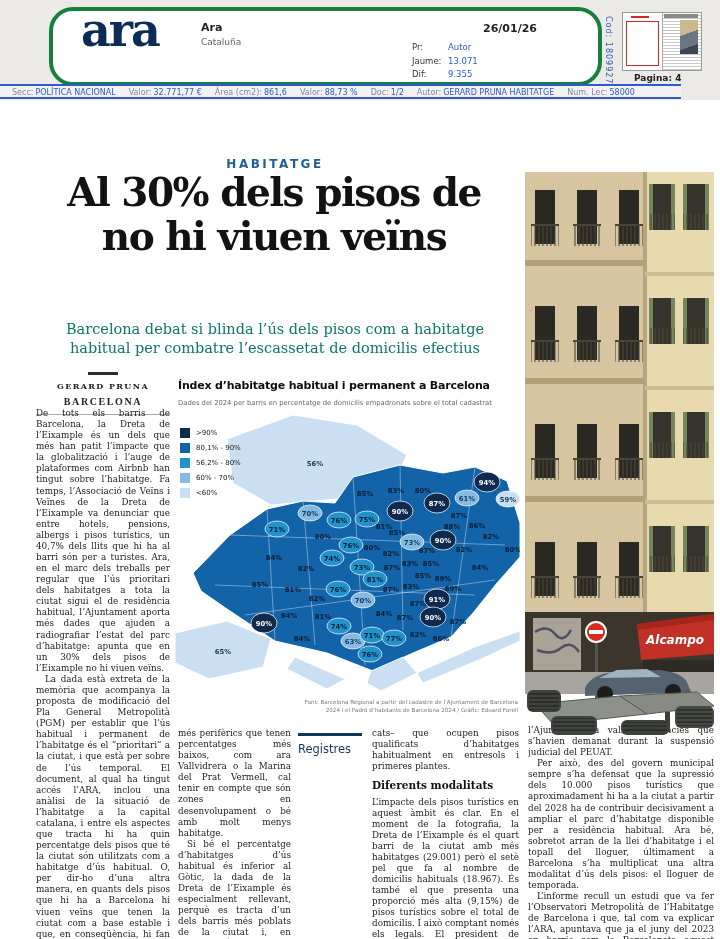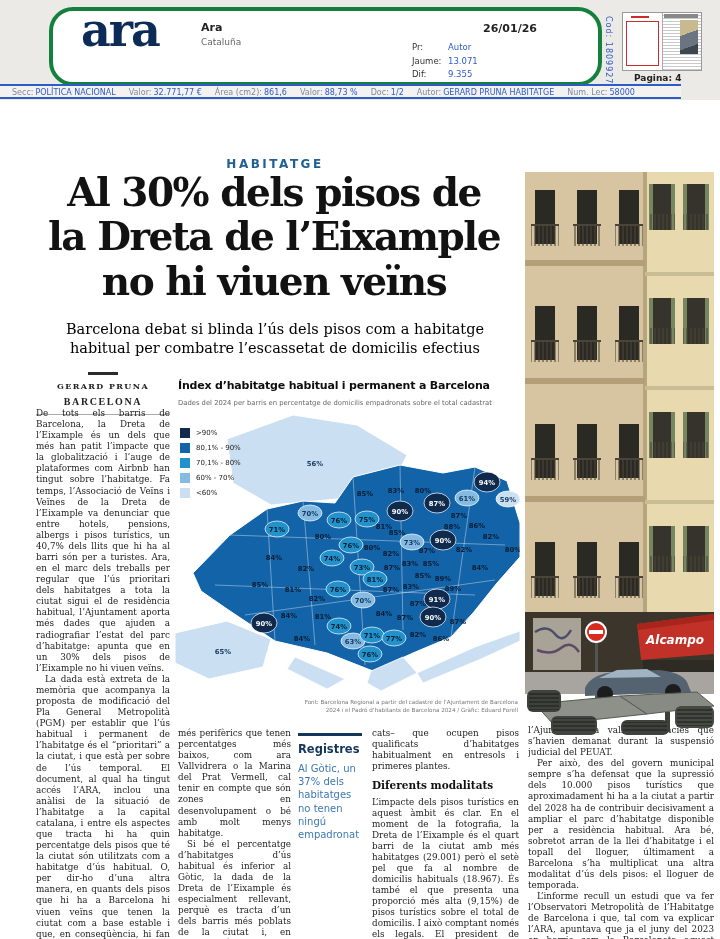--- a/index.html
+++ b/index.html
@@ -33,21 +33,21 @@
            display:flex;align-items:flex-end;padding:0 12px;gap:13px;font-size:8px;white-space:nowrap;}
   .m-label{color:#7d8aa0;}
   .m-value{color:#2d5bc8;margin-left:2px;}
   .kicker{position:absolute;left:40px;top:157px;width:470px;text-align:center;
           font-size:12px;font-weight:bold;letter-spacing:2.5px;color:#1f5f93;}
   .headline{position:absolute;left:28px;top:170px;width:492px;text-align:center;
             font-family:"DejaVu Serif","Liberation Serif",serif;font-weight:bold;
             font-size:39px;line-height:1.14;color:#121212;letter-spacing:-1.5px;}
   .subhead{position:absolute;left:55px;top:320px;width:440px;text-align:center;
            font-family:"DejaVu Serif","Liberation Serif",serif;font-size:14.5px;
-           line-height:1.32;color:#000000;}
+           line-height:1.32;color:#0f766e;}
   .byline{position:absolute;left:36px;top:372px;width:134px;text-align:center;}
   .byline .bar{width:30px;height:3px;background:#2b2b2b;margin:0 auto;}
   .byline .nm{margin-top:6px;font-family:"DejaVu Serif","Liberation Serif",serif;
               font-size:8px;font-weight:bold;letter-spacing:1.4px;color:#222;}
   .byline .pl{margin-top:5px;font-family:Liberation Serif, serif;
               font-size:10px;font-weight:bold;letter-spacing:1.6px;color:#222;}
   .byline .rule{height:1px;background:#aaa;margin-top:7px;}
   .bodycol{position:absolute;overflow:hidden;text-align:justify;
            font-family:"DejaVu Serif","Liberation Serif",serif;
            font-size:8.8px;line-height:1.26;color:#1c1c1c;}
@@ -64,21 +64,21 @@
   .msub{position:absolute;left:178px;top:399px;width:342px;font-size:6.8px;color:#666;}
   .legend{position:absolute;left:180px;top:428px;}
   .leg-row{display:flex;align-items:center;margin-bottom:5px;}
   .leg-sw{width:10px;height:10px;margin-right:6px;}
   .leg-lb{font-size:7px;color:#222;}
   .mapsvg{position:absolute;left:175px;top:395px;}
   .msource{position:absolute;left:290px;top:699px;width:228px;text-align:right;
            font-size:5.6px;line-height:1.4;color:#777;}
   .callout{position:absolute;left:298px;top:733px;width:64px;}
   .callout .crule{height:3px;background:#14365c;margin-bottom:6px;}
-  .callout .ctitle{font-size:11.5px;font-weight:bold;color:#14365c;margin-bottom:6px;}
+  .callout .ctitle{font-size:11.5px;font-weight:normal;color:#14365c;margin-bottom:12px;}
   .callout .ctext{font-size:10px;line-height:1.32;color:#3c79b3;}
   .photo-wrap{position:absolute;left:525px;top:172px;width:189px;height:563px;overflow:hidden;}
 </style>
 </head>
 <body>
 
 <div class="page">
 
   <div class="topstrip">
     <div class="hcard">
@@ -122,21 +122,20 @@
       <span><span class="m-label">Área (cm2):</span><span class="m-value">861,6</span></span>
       <span><span class="m-label">Valor:</span><span class="m-value">88,73 %</span></span>
       <span><span class="m-label">Doc:</span><span class="m-value">1/2</span></span>
       <span><span class="m-label">Autor:</span><span class="m-value">GERARD PRUNA HABITATGE</span></span>
       <span><span class="m-label">Num. Lec:</span><span class="m-value">58000</span></span>
     </div>
 
   <div class="kicker">HABITATGE</div>
   <div class="headline">
     <div>Al 30% dels pisos de</div>
-    <div>la Dreta de l’Eixample</div>
     <div>no hi viuen veïns</div>
   </div>
   <div class="subhead">Barcelona debat si blinda l’ús dels pisos com a habitatge habitual per combatre l’escassetat de domicilis efectius</div>
 
   <div class="byline">
     <div class="bar"></div>
     <div class="nm">GERARD PRUNA</div>
     <div class="pl">BARCELONA</div>
     <div class="rule"></div>
   </div>
@@ -270,42 +269,41 @@
       <div class="leg-row">
         <div class="leg-sw" style="background: rgb(16, 42, 77);"></div>
         <div class="leg-lb">&gt;90%</div>
       </div>
       <div class="leg-row">
         <div class="leg-sw" style="background: rgb(19, 99, 168);"></div>
         <div class="leg-lb">80,1% - 90%</div>
       </div>
       <div class="leg-row">
         <div class="leg-sw" style="background: rgb(34, 146, 204);"></div>
-        <div class="leg-lb">70,1% - 80%</div>
+        <div class="leg-lb">56,2% - 80%</div>
       </div>
       <div class="leg-row">
         <div class="leg-sw" style="background: rgb(133, 187, 226);"></div>
         <div class="leg-lb">60% - 70%</div>
       </div>
       <div class="leg-row">
         <div class="leg-sw" style="background: rgb(202, 223, 242);"></div>
         <div class="leg-lb">&lt;60%</div>
       </div>
     </div>
   <div class="msource">Font: Barcelona Regional a partir del cadastre de l’Ajuntament de Barcelona 2024 i el Padró d’habitants de Barcelona 2024 / Gràfic: Eduard Forell</div>
 
   <div class="bodycol col2">
     <p>més perifèrics que tenen percentatges més baixos, com ara Vallvidrera o la Marina del Prat Vermell, cal tenir en compte que són zones en desenvolupament o bé amb molt menys habitatge.</p>
     <p>Si bé el percentatge d’habitatges d’ús habitual és inferior al Gòtic, la dada de la Dreta de l’Eixample és especialment rellevant, perquè es tracta d’un dels barris més poblats de la ciutat i, en comparació, hi ha molt més habitatge. Però ¿on va a parar aquest 30% dels pisos de la Dreta de l’Eixample que no són domicilis habituals? A grans trets, hi ha tres categories: pisos turístics o de lloguer de temporada; segones residències d’estrangers que només passen pocs mesos a la ciutat, i, per acabar, negocis –com ara notaries, perruqueries o despatxos d’advo-</p>
   </div>
 
   <div class="callout">
     <div class="crule"></div>
     <div class="ctitle">Registres</div>
-    <div class="ctext">Al Gòtic, un 37% dels habitatges no tenen ningú empadronat</div>
   </div>
 
   <div class="bodycol col3">
     <p>cats– que ocupen pisos qualificats d’habitatges habitualment en entresols i primeres plantes.</p>
     <p class="subhd2">Diferents modalitats</p>
     <p style="text-indent:0;">L’impacte dels pisos turístics en aquest àmbit és clar. En el moment de la fotografia, la Dreta de l’Eixample és el quart barri de la ciutat amb més habitatges (29.001) però el setè pel que fa al nombre de domicilis habituals (18.967). És també el que presenta una proporció més alta (9,15%) de pisos turístics sobre el total de domicilis. I això comptant només els legals. El president de l’Associació de Veïns, Jaume Artigues, subratlla en conversa amb l’ARA que aquesta proporció ha anat a més des del 2024 a causa del degoteig de nous pisos turístics que han aprofitat l’escletxa legal que va obligar</p>
   </div>
 
   <div class="bodycol col4">
     <p>l’Ajuntament a validar llicències que s’havien demanat durant la suspensió judicial del PEUAT.</p>

